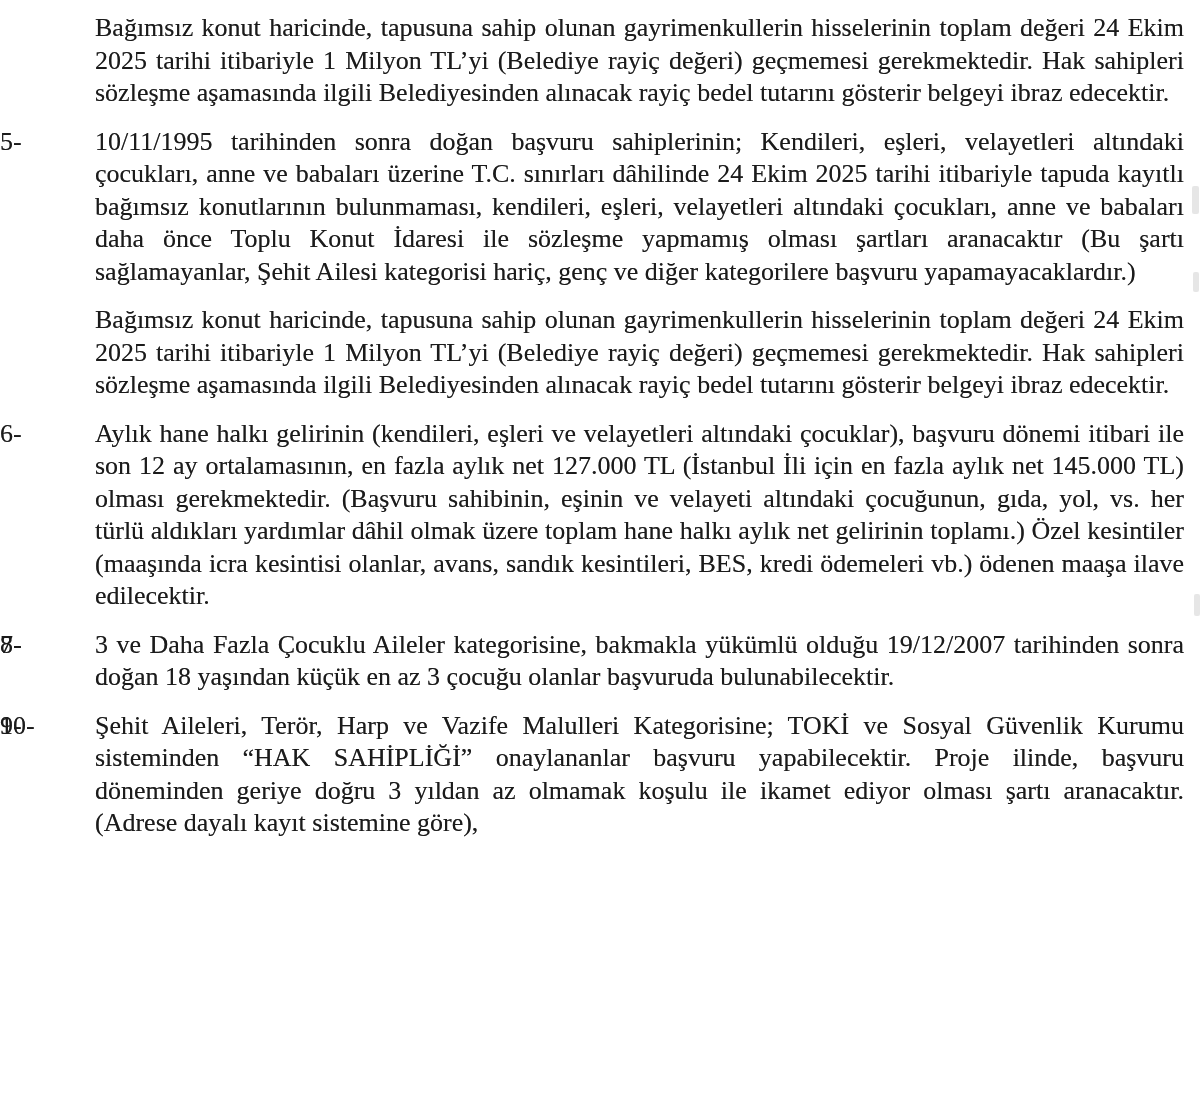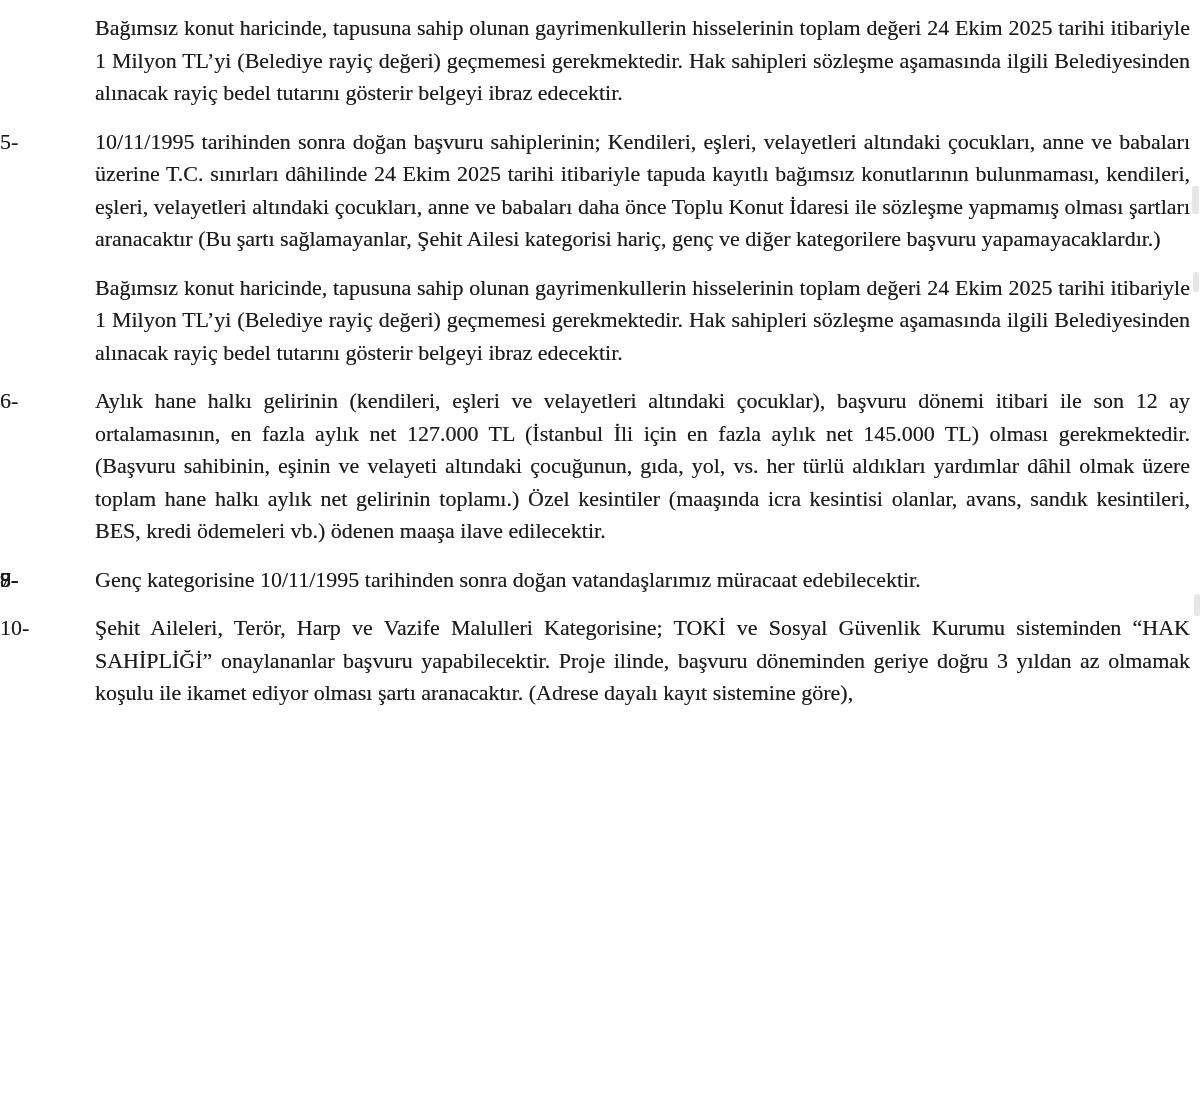--- a/index.html
+++ b/index.html
@@ -16,27 +16,27 @@
     font-family: "Liberation Serif", "DejaVu Serif", serif;
   }
   .doc {
     position: absolute;
     left: 0;
     top: 12px;
     width: 1200px;
   }
   .block {
     position: relative;
-    font-size: 22px;
+    font-size: 26px;
     line-height: 32.5px;
     color: #1b1b1b;
     text-align: justify;
     text-align-last: left;
     padding-left: 95px;
-    padding-right: 10px;
+    padding-right: 16px;
     margin: 0 0 16px 0;
     text-shadow: 0 0 0.5px rgba(27,27,27,0.55);
   }
   .block:last-child { margin-bottom: 8px; }
   .num {
     position: absolute;
     left: 0;
     top: 0;
     width: 86px;
     text-align: right;
@@ -53,21 +53,21 @@
 </head>
 <body>
 
 <div class="page">
   <div class="doc" style="color: rgb(27, 27, 27);">
       <div class="block paragraph"><span class="content"><span>Bağımsız konut haricinde, tapusuna sahip olunan gayrimenkullerin hisselerinin toplam değeri 24 Ekim 2025 tarihi itibariyle 1 Milyon TL’yi (Belediye rayiç değeri) geçmemesi gerekmektedir. Hak sahipleri sözleşme aşamasında ilgili Belediyesinden alınacak rayiç bedel tutarını gösterir belgeyi ibraz edecektir.</span></span></div>
       <div class="block list-item"><span class="num">5-</span><span class="content"><b>10/11/1995 tarihinden sonra doğan başvuru sahiplerinin;</b><span> Kendileri, eşleri, velayetleri altındaki çocukları, </span><b>anne ve babaları</b><span> üzerine T.C. sınırları dâhilinde </span><b>24 Ekim 2025 tarihi</b><span> itibariyle tapuda kayıtlı bağımsız konutlarının bulunmaması, kendileri, eşleri, velayetleri altındaki çocukları, </span><b>anne</b><span> ve </span><b>babaları</b><span> daha önce Toplu Konut İdaresi ile sözleşme yapmamış olması şartları aranacaktır (Bu şartı sağlamayanlar, Şehit Ailesi kategorisi hariç, genç ve diğer kategorilere başvuru yapamayacaklardır.)</span></span></div>
       <div class="block paragraph"><span class="content"><span>Bağımsız konut haricinde, tapusuna sahip olunan gayrimenkullerin hisselerinin toplam değeri 24 Ekim 2025 tarihi itibariyle 1 Milyon TL’yi (Belediye rayiç değeri) geçmemesi gerekmektedir. Hak sahipleri sözleşme aşamasında ilgili Belediyesinden alınacak rayiç bedel tutarını gösterir belgeyi ibraz edecektir.</span></span></div>
       <div class="block list-item"><span class="num">6-</span><span class="content"><span>Aylık hane halkı gelirinin (kendileri, eşleri ve velayetleri altındaki çocuklar), başvuru dönemi itibari ile </span><b>son 12 ay ortalamasının, en fazla aylık net 127.000 TL (İstanbul İli için en fazla aylık net 145.000 TL</b><span>) olması gerekmektedir. (Başvuru sahibinin, eşinin ve velayeti altındaki çocuğunun, gıda, yol, vs. her türlü aldıkları yardımlar dâhil olmak üzere toplam hane halkı aylık net gelirinin toplamı.) Özel kesintiler (maaşında icra kesintisi olanlar, avans, sandık kesintileri, BES, kredi ödemeleri vb.) ödenen maaşa ilave edilecektir.</span></span></div>
       <div class="block list-item"><span class="num">7-</span></div>
-      <div class="block list-item"><span class="num">8-</span></div>
-      <div class="block list-item"><span class="num">9-</span><span class="content"><span>Genç kategorisine </span><b>10/11/1995</b><span> tarihinden sonra doğan vatandaşlarımız müracaat edebilecektir.</span></span></div>
+      <div class="block list-item"><span class="num">8-</span><span class="content"><b>3 ve Daha Fazla Çocuklu Aileler kategorisine</b><span>, bakmakla yükümlü olduğu </span><b>19/12/2007</b><span> tarihinden sonra doğan 18 yaşından küçük en az 3 çocuğu olanlar başvuruda bulunabilecektir.</span></span></div>
+      <div class="block list-item"><span class="num">9-</span></div>
       <div class="block list-item"><span class="num">10-</span><span class="content"><b>Şehit Aileleri, Terör, Harp ve Vazife Malulleri Kategorisine;</b><span> TOKİ ve Sosyal Güvenlik Kurumu sisteminden </span><b>“HAK SAHİPLİĞİ”</b><span> onaylananlar başvuru yapabilecektir. Proje ilinde, </span><b>başvuru döneminden geriye doğru 3 yıldan az olmamak koşulu ile ikamet</b><span> ediyor olması şartı aranacaktır. (Adrese dayalı kayıt sistemine göre),</span></span></div>
     </div>
 
   <div class="artifact" style="left:1192px; top:186px; width:7px; height:28px;"></div>
   <div class="artifact" style="left:1193px; top:272px; width:6px; height:20px;"></div>
   <div class="artifact" style="left:1194px; top:594px; width:6px; height:22px;"></div>
 </div>
 
 </body></html>

